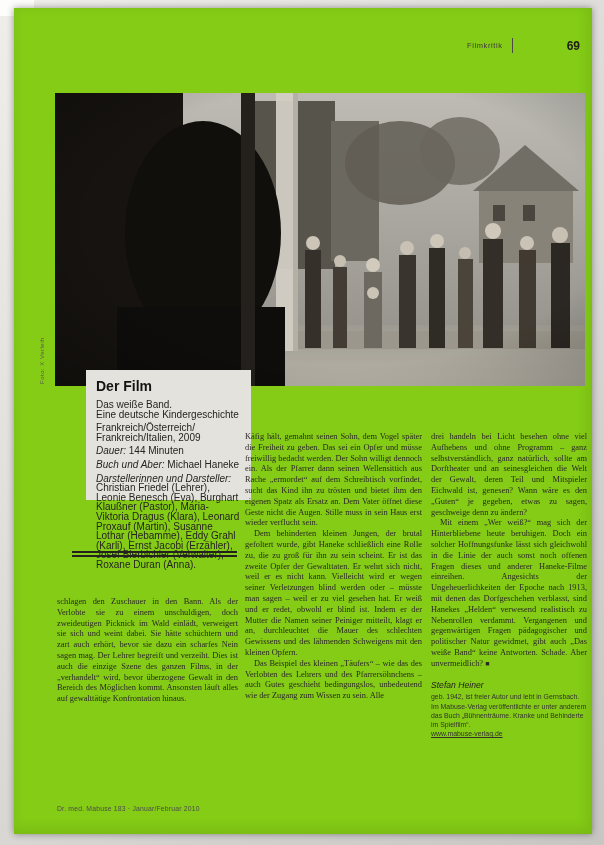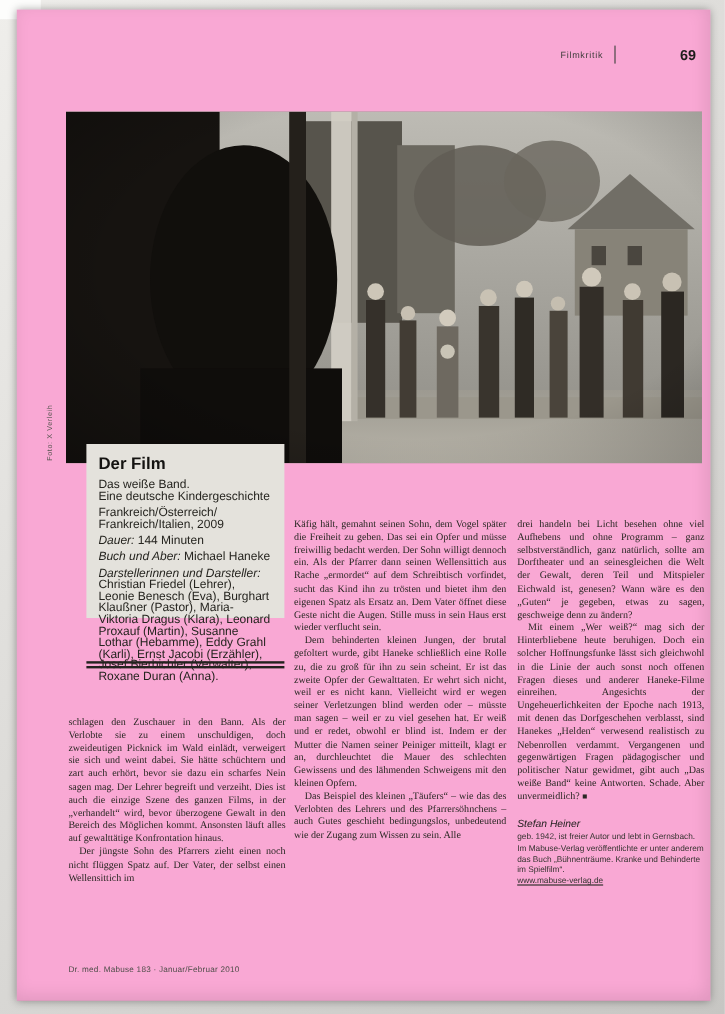--- a/index.html
+++ b/index.html
@@ -6,21 +6,21 @@
   html,body { width:604px; height:845px; }
   body {
     position:relative;
     font-family:"Liberation Sans", sans-serif;
     background:linear-gradient(135deg,#efeeeb 0%,#dddcd9 45%,#c7c6c3 100%);
     overflow:hidden;
   }
   .corner-notch { position:absolute; left:0; top:0; width:34px; height:16px; background:#fdfdfc; }
   .page {
     position:absolute; left:14px; top:8px; width:578px; height:826px;
-    background:#f9a8d4;
+    background:#84cc16;
     box-shadow:0 0 7px rgba(0,0,0,.38), inset -3px -4px 14px rgba(0,0,0,.10);
   }
   
   .header { position:absolute; top:30px; right:12px; display:flex; align-items:center; gap:9px; }
   .header .section { font-size:7.5px; letter-spacing:.6px; color:#3c3b39; }
   .header .vline { width:1px; height:15px; background:#4a4947; }
   .header .pageno { font-size:12px; font-weight:bold; color:#1d1c1a;padding-left:45px; }
 
   
   .photo { position:absolute; left:41px; top:85px; width:530px; height:293px; background:#8f8d86; overflow:hidden; }
@@ -30,21 +30,21 @@
     writing-mode:vertical-rl; transform:rotate(180deg);
     font-size:6px; letter-spacing:.5px; color:#56554f;
   }
   .caption {
     position:absolute; right:14px; top:383px; width:330px;
     text-align:right; font-size:7.5px; font-weight:bold; color:#1b1a18;
   }
 
   
   .film-box {
-    position:absolute; left:58px; top:362px; width:165px; height:145px;
+    position:absolute; left:72px; top:362px; width:165px; height:130px;
     background:#e4e2dc; padding:8px 10px 6px 10px;
   }
   .film-box h2 { font-size:14px; font-weight:bold; color:#141311; margin-bottom:6px; }
   .film-box .fact { font-size:10px; line-height:9.6px; color:#25241f; }
   .film-box .fact.gap { margin-top:4px; }
   .film-box .lbl { font-style:italic; }
   .box-rule { position:absolute; left:58px; top:543px; width:165px; height:6px;
     border-top:2px solid #23221f; border-bottom:2px solid #23221f; }
 
   
@@ -183,21 +183,20 @@
     </div>
     <div class="fact gap">
       <span class="lbl">Darstellerinnen und Darsteller:</span>
       <span>Christian Friedel (Lehrer), Leonie Benesch (Eva), Burghart Klaußner (Pastor), Maria-Viktoria Dragus (Klara), Leonard Proxauf (Martin), Susanne Lothar (Hebamme), Eddy Grahl (Karli), Ernst Jacobi (Erzähler), Josef Bierbichler (Verwalter), Roxane Duran (Anna).</span>
     </div>
   </div>
   <div class="box-rule"></div>
 
   <div class="col" id="col1">
     <p>schlagen den Zuschauer in den Bann. Als der Verlobte sie zu einem unschuldigen, doch zweideutigen Picknick im Wald einlädt, verweigert sie sich und weint dabei. Sie hätte schüchtern und zart auch erhört, bevor sie dazu ein scharfes Nein sagen mag. Der Lehrer begreift und verzeiht. Dies ist auch die einzige Szene des ganzen Films, in der „verhandelt“ wird, bevor überzogene Gewalt in den Bereich des Möglichen kommt. Ansonsten läuft alles auf gewalttätige Konfrontation hinaus.</p>
-    <p class="indent">Der jüngste Sohn des Pfarrers zieht einen noch nicht flüggen Spatz auf. Der Vater, der selbst einen Wellensittich im</p>
   </div>
 
   <div class="col" id="col2">
     <p>Käfig hält, gemahnt seinen Sohn, dem Vogel später die Freiheit zu geben. Das sei ein Opfer und müsse freiwillig bedacht werden. Der Sohn willigt dennoch ein. Als der Pfarrer dann seinen Wellensittich aus Rache „ermordet“ auf dem Schreibtisch vorfindet, sucht das Kind ihn zu trösten und bietet ihm den eigenen Spatz als Ersatz an. Dem Vater öffnet diese Geste nicht die Augen. Stille muss in sein Haus erst wieder verflucht sein.</p>
     <p class="indent">Dem behinderten kleinen Jungen, der brutal gefoltert wurde, gibt Haneke schließlich eine Rolle zu, die zu groß für ihn zu sein scheint. Er ist das zweite Opfer der Gewalttaten. Er wehrt sich nicht, weil er es nicht kann. Vielleicht wird er wegen seiner Verletzungen blind werden oder – müsste man sagen – weil er zu viel gesehen hat. Er weiß und er redet, obwohl er blind ist. Indem er der Mutter die Namen seiner Peiniger mitteilt, klagt er an, durchleuchtet die Mauer des schlechten Gewissens und des lähmenden Schweigens mit den kleinen Opfern.</p>
     <p class="indent">Das Beispiel des kleinen „Täufers“ – wie das des Verlobten des Lehrers und des Pfarrersöhnchens – auch Gutes geschieht bedingungslos, unbedeutend wie der Zugang zum Wissen zu sein. Alle</p>
   </div>
 
   <div class="col" id="col3">
     <p>drei handeln bei Licht besehen ohne viel Aufhebens und ohne Programm – ganz selbstverständlich, ganz natürlich, sollte am Dorftheater und an seinesgleichen die Welt der Gewalt, deren Teil und Mitspieler Eichwald ist, genesen? Wann wäre es den „Guten“ je gegeben, etwas zu sagen, geschweige denn zu ändern?</p>

